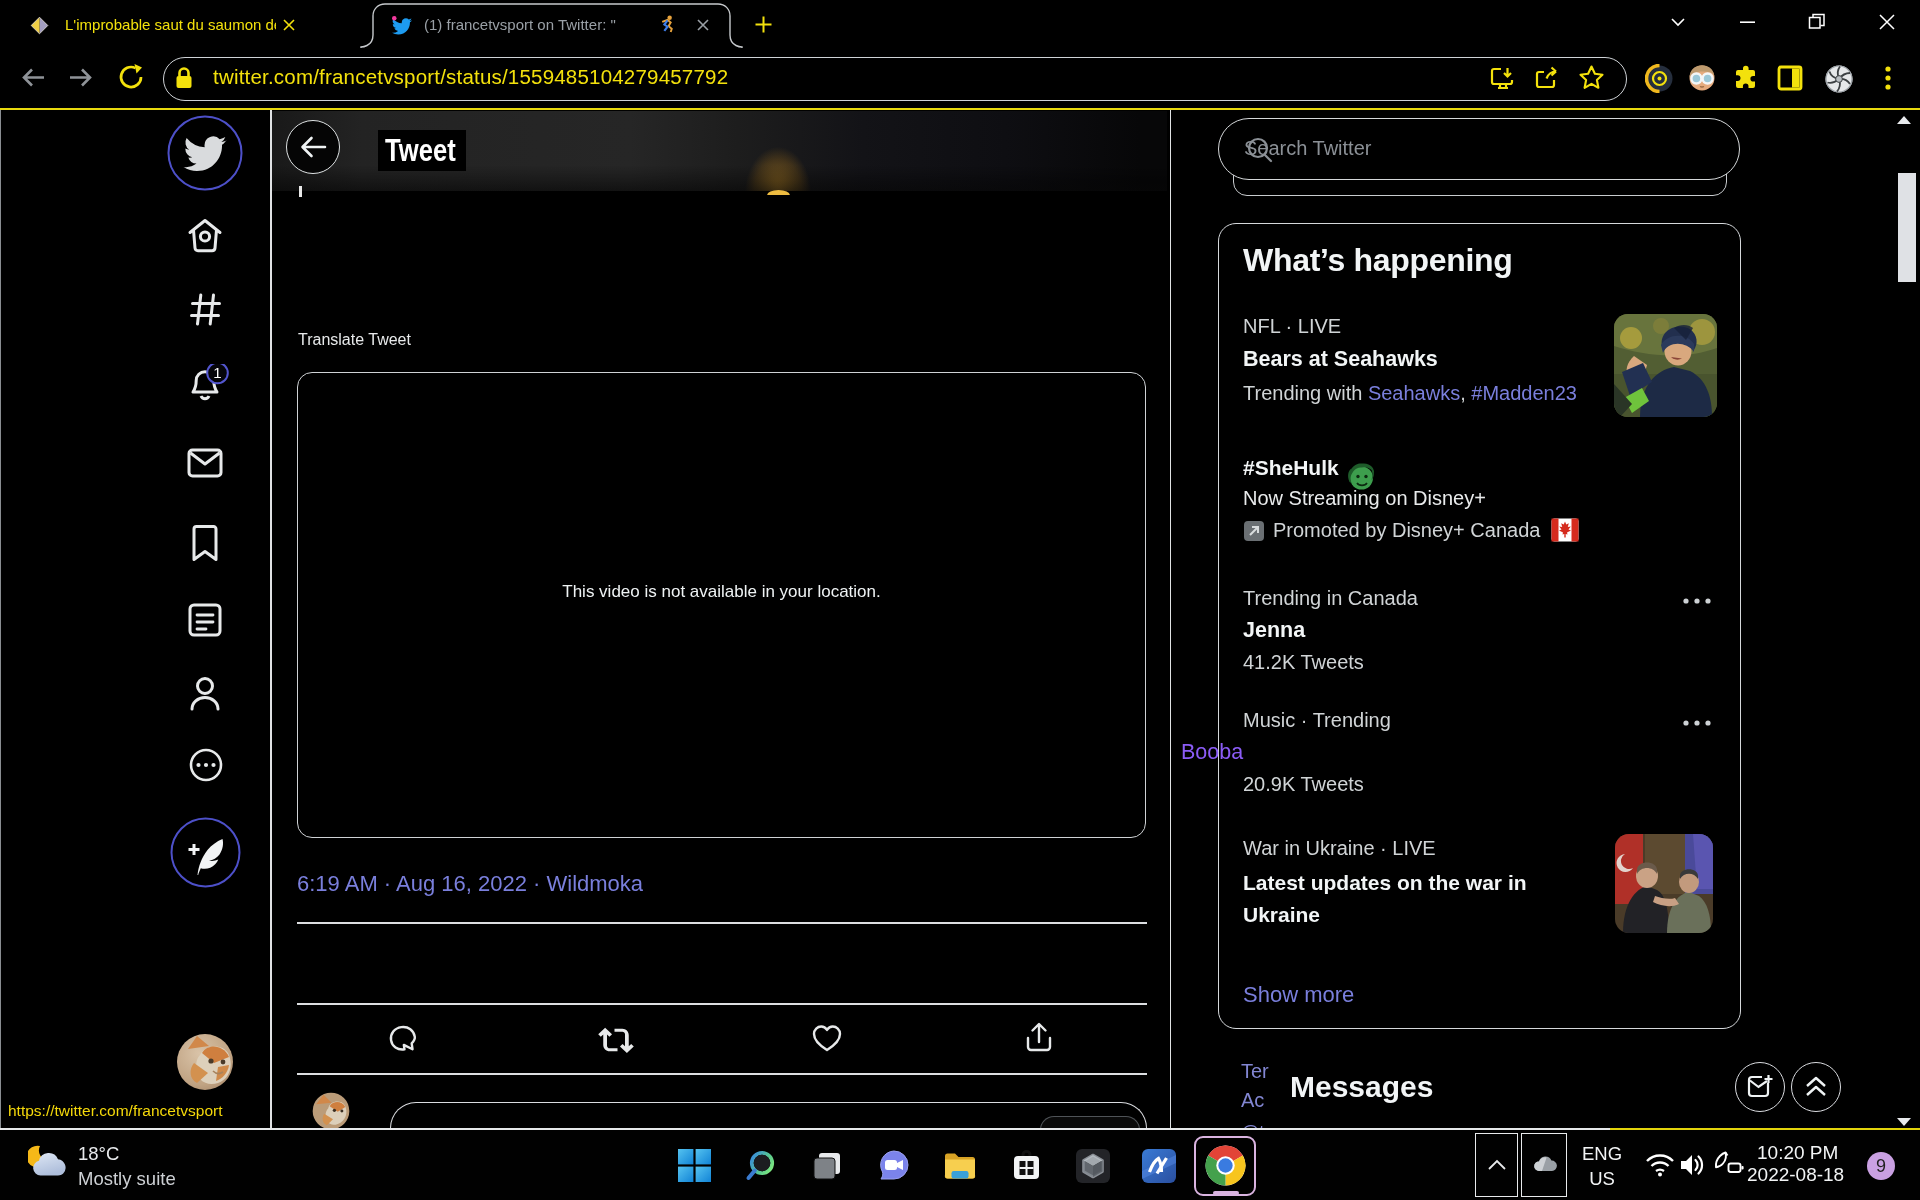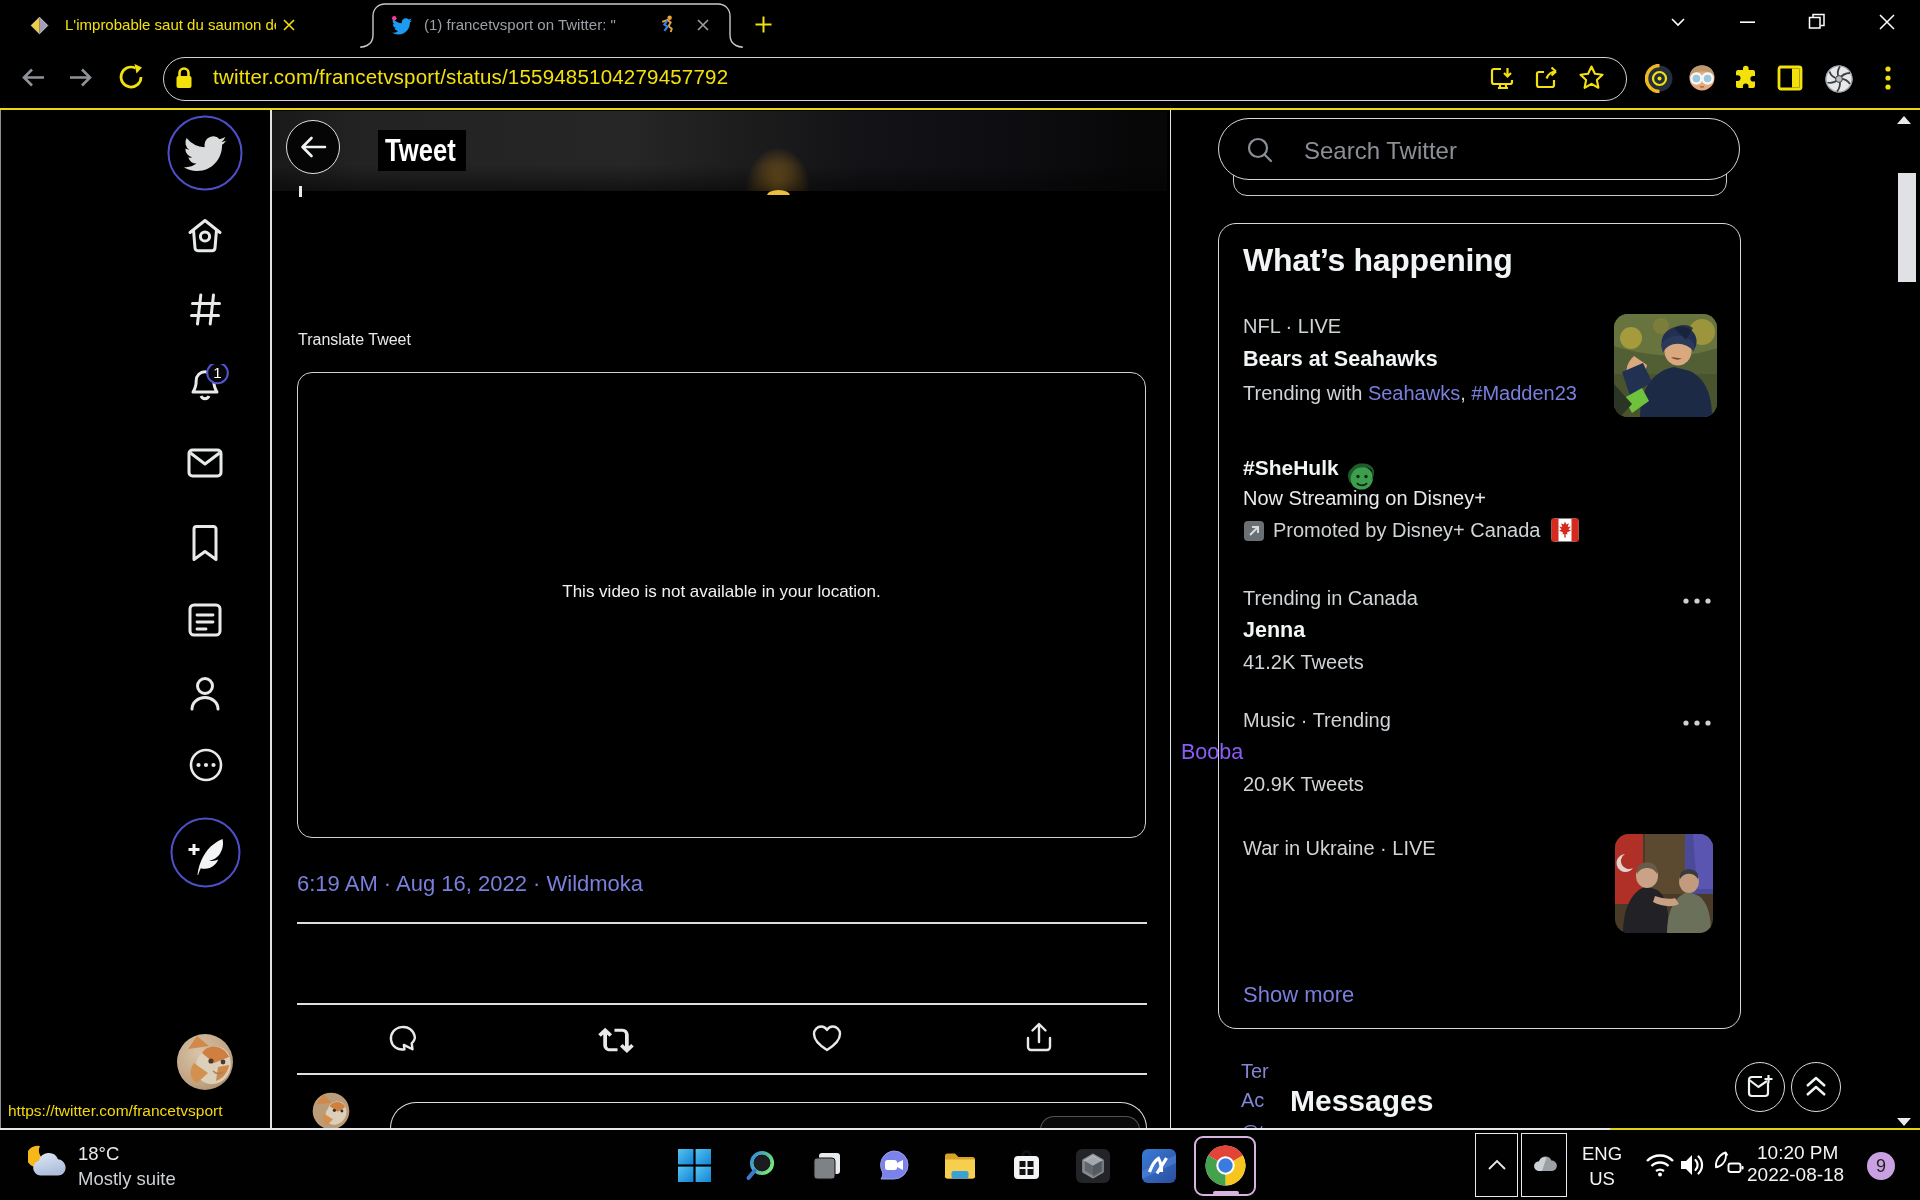--- a/index.html
+++ b/index.html
@@ -285,21 +285,21 @@
   </svg>
   <div class="abs" style="left:390px;top:992px;width:757px;height:28px;border:1.6px solid #dadce0;border-radius:26px 26px 0 0;border-bottom:none;background:#000;"></div>
   <div class="abs" style="left:1040px;top:1006px;width:100px;height:14px;border:1.6px solid #4f5357;border-radius:19px 19px 0 0;border-bottom:none;background:#0a0a0a;"></div>
 
   <div class="abs" style="left:1233px;top:40px;width:494px;height:46px;border:1.5px solid #c8cbce;border-radius:14px;"></div>
   <div class="abs" style="left:1218px;top:8px;width:522px;height:62px;border:1.6px solid #d5d8da;border-radius:31px;background:#000;"></div>
   <svg class="abs" style="left:1246px;top:26px;" width="28" height="28" viewBox="0 0 28 28">
     <circle cx="12" cy="12" r="9" fill="none" stroke="#8b9096" stroke-width="2.2"></circle>
     <path d="M19 19 L25 25" stroke="#8b9096" stroke-width="2.2" stroke-linecap="round"></path>
   </svg>
-  <div class="abs" style="left:1304px;top:27px;font-size:24px;color:#8b9096;">Search Twitter</div>
+  <div class="abs" style="left:1244px;top:27px;font-size:20px;color:#8b9096;">Search Twitter</div>
 
   <div class="abs" style="left:1218px;top:113px;width:523px;height:806px;border:1.5px solid #d5d8db;border-radius:18px;background:#000;"></div>
   <div class="abs" style="left:1243px;top:132px;font-size:32px;font-weight:800;color:#f2f5f6;letter-spacing:-0.3px;">What’s happening</div>
 
   <div class="abs" style="left:1243px;top:205px;font-size:20px;color:#d0d4d6;">NFL · LIVE</div>
   <div class="abs" style="left:1243px;top:237px;font-size:21.5px;font-weight:bold;color:#f2f5f6;">Bears at Seahawks</div>
   <div class="abs" style="left:1243px;top:272px;font-size:20px;color:#d0d4d6;">Trending with <span style="color:#7a7fdc;">Seahawks</span>, <span style="color:#7a7fdc;">#Madden23</span></div>
   <svg class="abs" style="left:1614px;top:204px;" width="103" height="103" viewBox="0 0 103 103">
     <defs>
           <clipPath id="tr1">
@@ -361,20 +361,21 @@
   <div class="abs" style="left:1243px;top:599px;font-size:20px;color:#d0d4d6;">Music · Trending</div>
   <div class="abs" style="left:1181px;top:630px;font-size:21.5px;font-weight:normal;color:#8b5cf6;">Booba</div>
   <div class="abs" style="left:1243px;top:663px;font-size:20px;color:#d0d4d6;">20.9K Tweets</div>
   <svg class="abs" style="left:1681px;top:608px;" width="32" height="10" viewBox="0 0 32 10">
     <circle cx="5" cy="5" r="2.6" fill="#cdd1d4"></circle>
         <circle cx="16" cy="5" r="2.6" fill="#cdd1d4"></circle>
         <circle cx="27" cy="5" r="2.6" fill="#cdd1d4"></circle>
   </svg>
 
   <div class="abs" style="left:1243px;top:727px;font-size:20px;color:#d0d4d6;">War in Ukraine · LIVE</div>
+  <div class="abs" style="left:1243px;top:757px;width:360px;font-size:21px;font-weight:bold;color:#f2f5f6;line-height:32px;">Latest updates on the war in Ukraine</div>
   <svg class="abs" style="left:1615px;top:724px;" width="98" height="99" viewBox="0 0 98 99">
     <defs>
           <clipPath id="tr5">
             <rect width="98" height="99" rx="14"></rect>
           </clipPath>
         </defs>
     <g clip-path="url(#tr5)">
       <rect width="98" height="99" fill="#4a3b28"></rect>
       <rect x="30" y="0" width="45" height="60" fill="#5c4a30"></rect>
       <path d="M0 0 H28 V70 H0 Z" fill="#b03028"></path>
@@ -390,21 +391,21 @@
       <path d="M40 62 C46 64 54 66 60 64 L64 70 C56 74 46 72 38 68 Z" fill="#c8a084"></path>
     </g>
   </svg>
 
   <div class="abs" style="left:1243px;top:872px;font-size:22px;color:#7a7fdc;">Show more</div>
 
   <div class="abs" style="left:1241px;top:950px;font-size:20px;color:#8286d2;">Ter</div>
   <div class="abs" style="left:1241px;top:979px;font-size:20px;color:#8286d2;">Ac</div>
   <div class="abs" style="left:1241px;top:1012px;font-size:18px;color:#8286d2;">@t</div>
 
-  <div class="abs" style="left:1290px;top:960px;font-size:30px;font-weight:bold;color:#f2f5f6;margin-top:14px;">Messages</div>
+  <div class="abs" style="left:1290px;top:960px;font-size:30px;font-weight:bold;color:#f2f5f6;">Messages</div>
   <div class="abs" style="left:1735px;top:952px;width:50px;height:50px;border-radius:50%;border:1.5px solid #dadce0;"></div>
   <svg class="abs" style="left:1747px;top:964px;" width="27" height="26" viewBox="0 0 27 26">
     <path d="M2 6 a3 3 0 0 1 3-3 H15 M21 9 V19 a3 3 0 0 1-3 3 H5 a3 3 0 0 1-3-3 V6" fill="none" stroke="#eff3f4" stroke-width="2.2"></path>
     <path d="M3 6.5 L11.5 13 L20 7" fill="none" stroke="#eff3f4" stroke-width="2.2"></path>
     <path d="M21.5 1 V9 M17.5 5 H25.5" stroke="#eff3f4" stroke-width="2.2"></path>
   </svg>
   <div class="abs" style="left:1791px;top:952px;width:50px;height:50px;border-radius:50%;border:1.5px solid #dadce0;"></div>
   <svg class="abs" style="left:1802px;top:963px;" width="28" height="28" viewBox="0 0 28 28">
     <path d="M5 13 L14 5 L23 13 M5 22 L14 14 L23 22" fill="none" stroke="#eff3f4" stroke-width="2.4" stroke-linejoin="round"></path>
   </svg>

